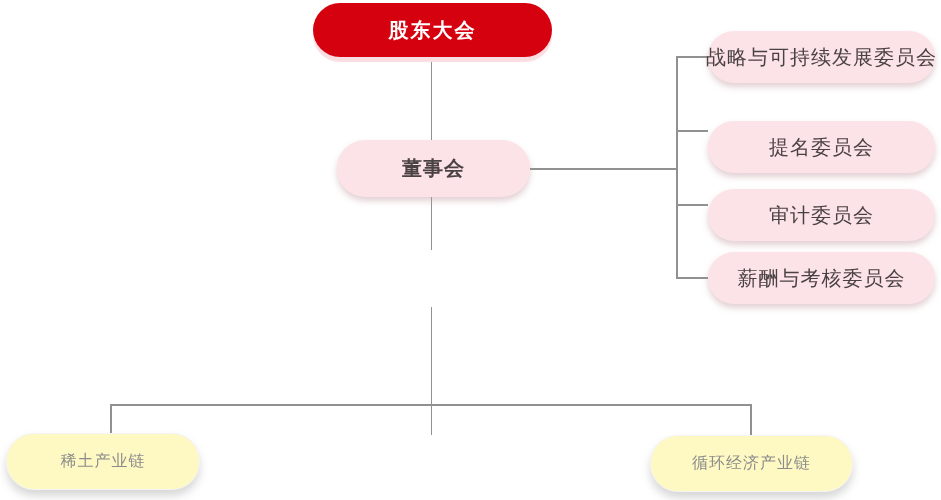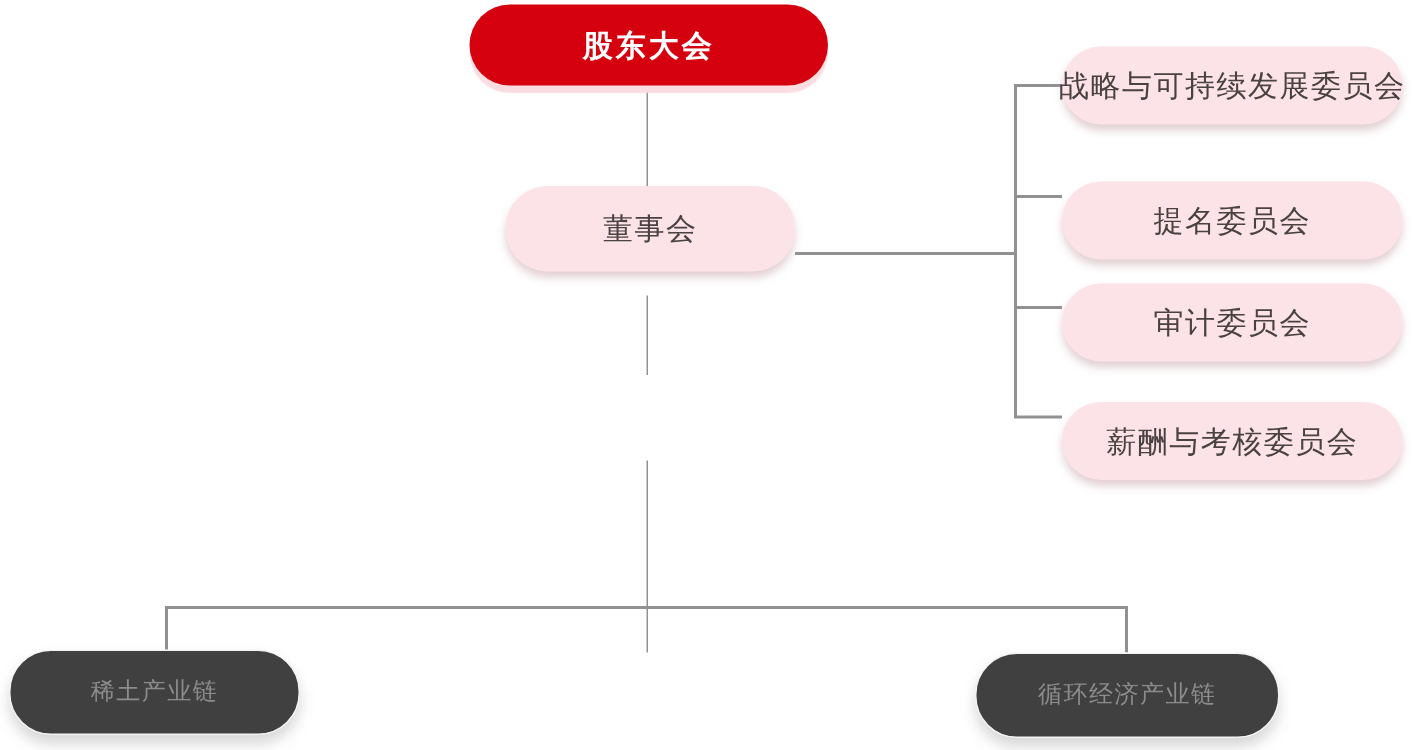--- a/index.html
+++ b/index.html
@@ -37,21 +37,21 @@
   }
   .node-pink {
     background: var(--light-pink, #fce3e7);
     color: var(--dark-text, #4a4143);
     font-size: 20px;
     border-radius: 28px;
     box-shadow: 0 4px 6px rgba(190, 150, 158, 0.45);
     letter-spacing: 1px;
   }
   .node-white {
-    background: #404040;
+    background: #fef9c3;
     color: var(--gray-text, #8c8c8c);
     font-size: 16px;
     border-radius: 28px;
     border: 1px solid #f4f4f4;
     box-shadow: 0 6px 9px rgba(140, 140, 140, 0.35);
     letter-spacing: 1px;
   }
   .line {
     position: absolute;
     background: var(--line-gray, #919191);
@@ -76,35 +76,35 @@
   <div class="line v" style="left:676px; top:56px; height:222px;"></div>
   <div class="line h" style="left:676px; top:56px; width:32px;"></div>
   <div class="line h" style="left:676px; top:130px; width:32px;"></div>
   <div class="line h" style="left:676px; top:204px; width:32px;"></div>
   <div class="line h" style="left:676px; top:277px; width:32px;"></div>
 
   <div class="node node-root" style="left:313px; top:3px; width:239px; height:54px;">
     <span>股东大会</span>
   </div>
 
-  <div class="node node-pink" style="left:337px; top:124px; width:193px; height:57px;">
+  <div class="node node-pink" style="left:337px; top:140px; width:193px; height:57px;font-weight:bold;">
     <span>董事会</span>
   </div>
 
 
   <div class="node node-pink" style="left:708px; top:31px; width:227px; height:52px;">
     <span>战略与可持续发展委员会</span>
   </div>
   <div class="node node-pink" style="left:708px; top:105px; width:227px; height:52px;margin-top:16px;">
     <span>提名委员会</span>
   </div>
   <div class="node node-pink" style="left:708px; top:189px; width:227px; height:52px;">
     <span>审计委员会</span>
   </div>
-  <div class="node node-pink" style="left:708px; top:268px; width:227px; height:52px;">
+  <div class="node node-pink" style="left:708px; top:252px; width:227px; height:52px;">
     <span>薪酬与考核委员会</span>
   </div>
 
   <div class="node node-white" style="left:6px; top:433px; width:194px; height:57px;">
     <span>稀土产业链</span>
   </div>
   <div class="node node-white" style="left:650px; top:435px; width:203px; height:57px;font-family:Liberation Serif, serif;">
     <span>循环经济产业链</span>
   </div>
 

